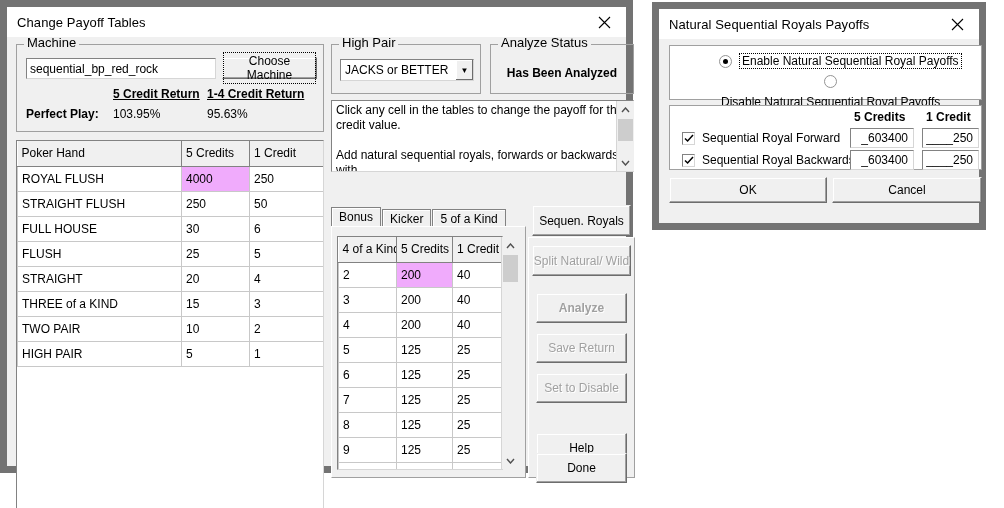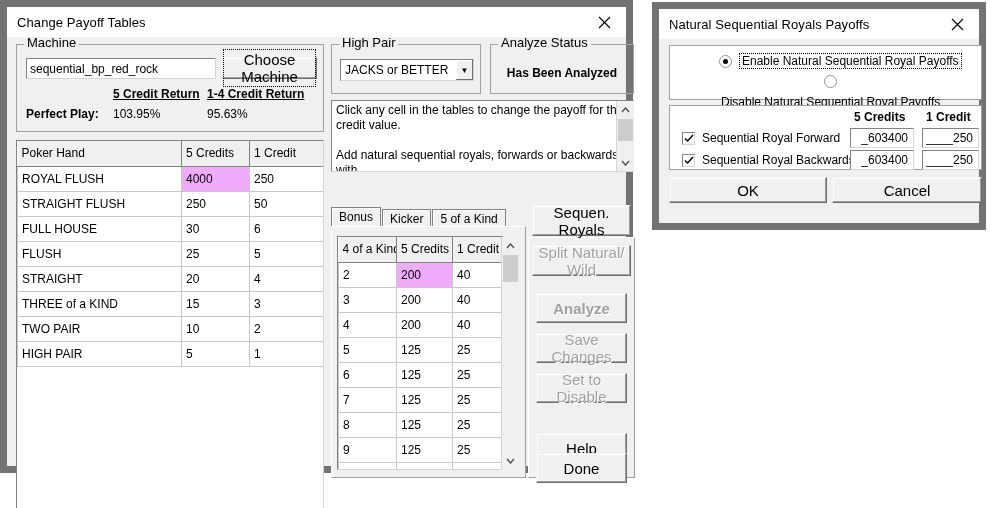--- a/index.html
+++ b/index.html
@@ -24,21 +24,21 @@
 
   
   .field{background:#fff;border:1px solid #828282;border-right-color:#d6d6d6;
          border-bottom-color:#d6d6d6;box-sizing:border-box;
          display:flex;align-items:center;padding:0 3px;font-size:12px;}
 
   
   .btn{background:#f0f0f0;border:1px solid #f0f0f0;border-right-color:#6d6d6d;
        border-bottom-color:#6d6d6d;box-shadow:inset -1px -1px 0 #a0a0a0, inset 1px 1px 0 #ffffff;
        box-sizing:border-box;display:flex;align-items:center;justify-content:center;
-       font-size:15px;color:#000;cursor:default;text-align:center;}
+       font-size:12px;color:#000;cursor:default;text-align:center;}
   .btn.disabled{color:#a0a0a0;text-shadow:1px 1px 0 #ffffff;}
   .btn .focusbox{border:1px dotted #000;padding:1px 5px;}
 
   
   .grid{position:absolute;background:#fff;border:1px solid #828282;
         border-right-color:#d6d6d6;border-bottom-color:#d6d6d6;box-sizing:border-box;overflow:hidden;}
   table.tg{border-collapse:collapse;width:100%;table-layout:fixed;}
   table.tg th,table.tg td{border:1px solid #c8c8c8;font-weight:normal;text-align:left;
         font-size:12px;padding:0 0 0 4px;height:25px;box-sizing:border-box;color:#000;
         white-space:nowrap;overflow:hidden;}
@@ -311,21 +311,21 @@
 
     <div class="btn disabled" style="position:absolute;left:523px;top:208px;width:99px;height:31px;">
       <span>Split Natural/ Wild</span>
       </div>
 
     <div class="btn disabled" style="position:absolute;left:527px;top:256px;width:91px;height:30px;font-weight:bold;">
       <span>Analyze</span>
       </div>
 
     <div class="btn disabled" style="position:absolute;left:527px;top:296px;width:91px;height:30px;">
-      <span>Save Changes</span>
+      <span>Save Return</span>
       </div>
 
     <div class="btn disabled" style="position:absolute;left:527px;top:336px;width:91px;height:30px;">
       <span>Set to Disable</span>
       </div>
 
     <div class="btn" style="position:absolute;left:527px;top:396px;width:91px;height:30px;">
       <span>Help</span>
       </div>
 

